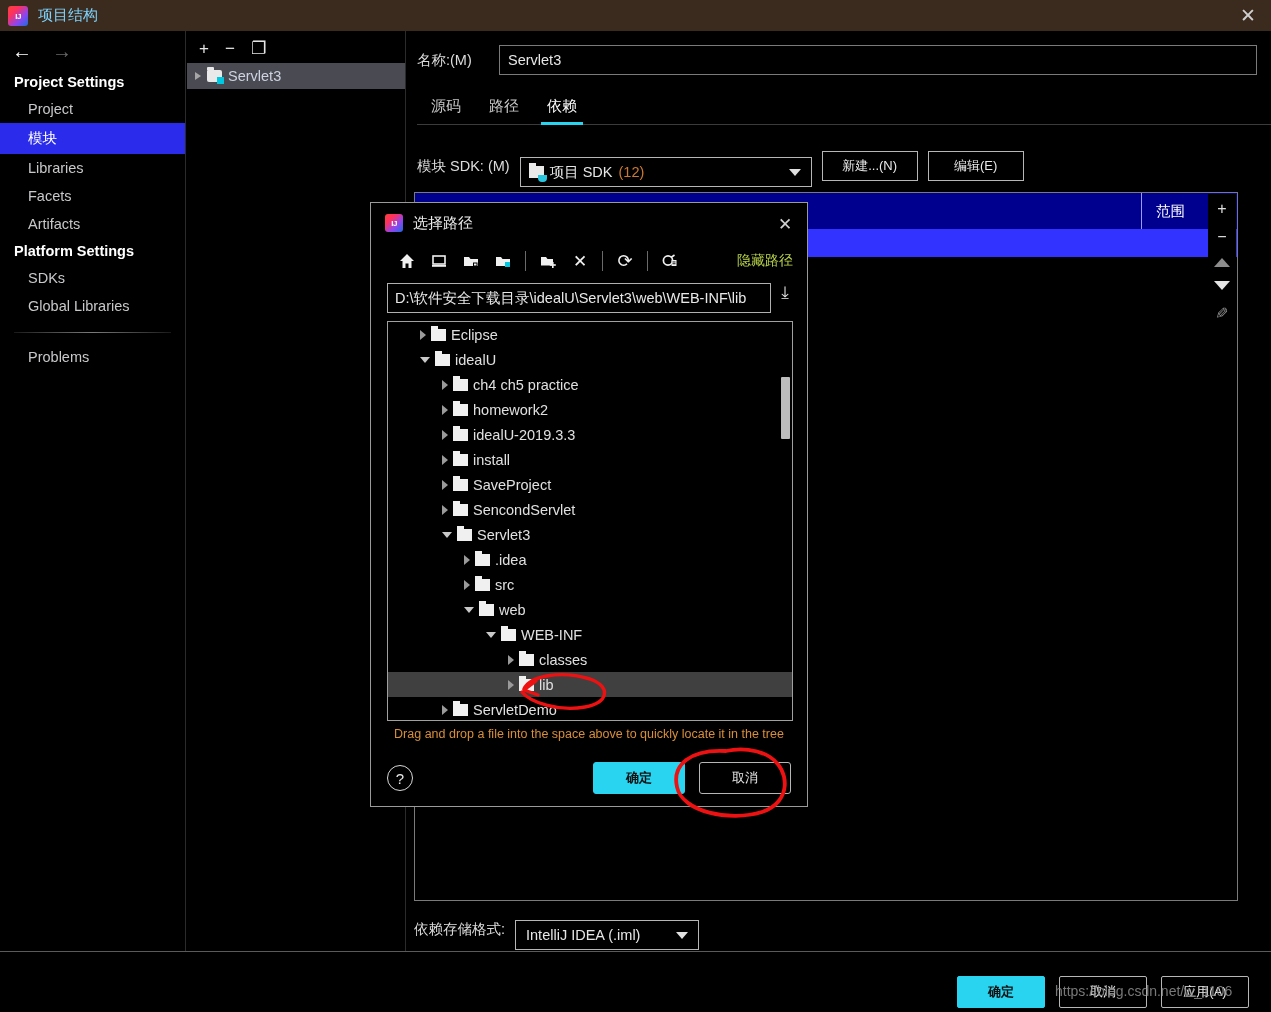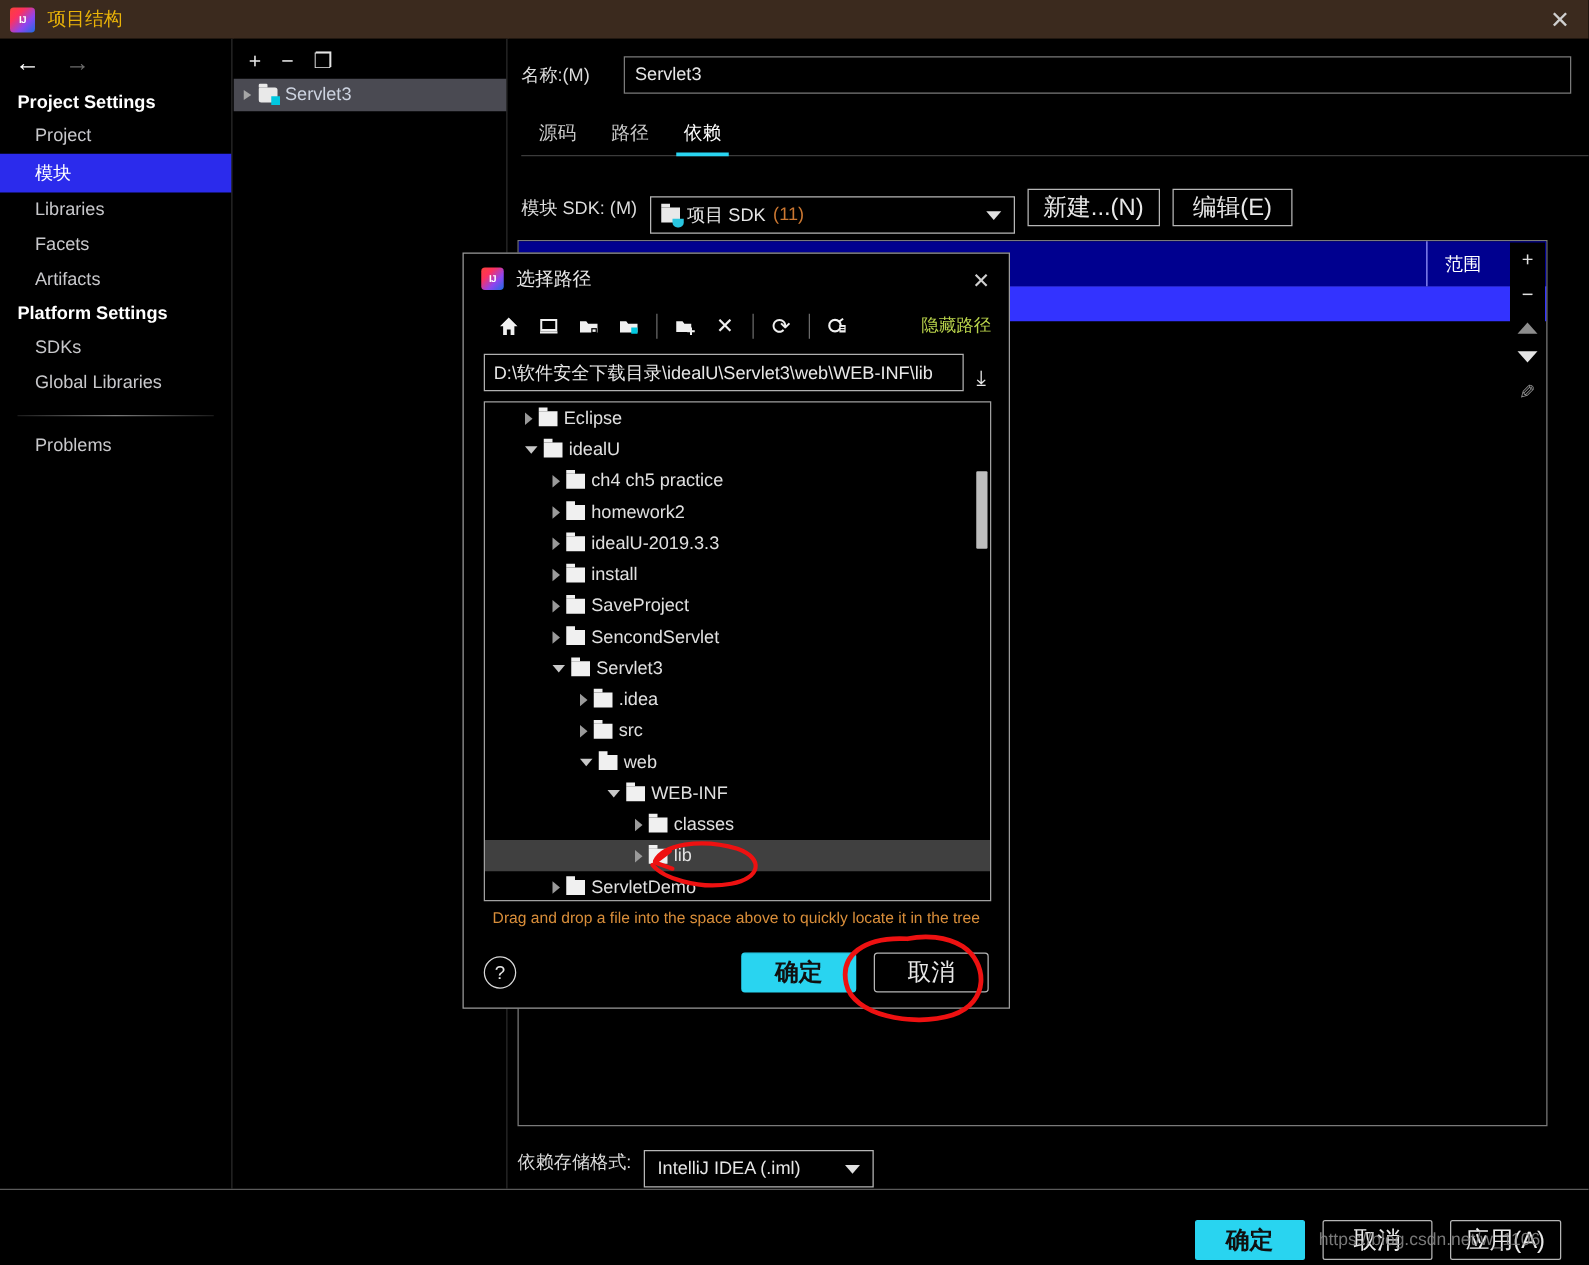--- a/index.html
+++ b/index.html
@@ -21,21 +21,21 @@
     border-radius: 3px; overflow: hidden;
     background: linear-gradient(135deg,#f9423a 0%, #fe315d 30%, #8e45f0 65%, #1a6de0 100%);
   }
   .ij-logo::after {
     content: "IJ"; position: absolute; left: 50%; top: 50%;
     transform: translate(-50%,-50%);
     color: #fff; font-size: 8px; font-weight: bold; letter-spacing: -0.5px;
     font-family: "Liberation Sans", sans-serif;
   }
   .title-text {
-    margin-left: 10px; color: #eab308; font-size: 15px;
+    margin-left: 10px; color: #7dd3fc; font-size: 15px;
   }
   .win-close {
     position: absolute; right: 0; top: 0; width: 46px; height: 31px;
     display: flex; align-items: center; justify-content: center;
     color: #cfcfcf; font-size: 19px; font-weight: 300; cursor: pointer;
   }
 
   
   .sidebar {
     position: absolute; left: 0; top: 31px; width: 186px; height: 920px;
@@ -126,21 +126,21 @@
     border-top: 7px solid #e0e0e0;
   }
   .sdkfolder { position: relative; width: 15px; height: 12px; background: #e9e9e9; flex:none; }
   .sdkfolder::before { content:""; position:absolute; left:0; top:-3px; width:7px; height:3px; background:#e9e9e9; }
   .sdkfolder::after {
     content:""; position:absolute; right:-3px; bottom:-4px; width:9px; height:7px;
     background:#29c6e0; border-radius: 0 0 4px 4px;
   }
   .btn {
     height: 30px; min-width: 96px; background: #000; border: 1px solid #b6b6b6;
-    color: #e8e8e8; font-size: 19px; cursor: pointer; padding: 0 12px;
+    color: #e8e8e8; font-size: 13px; cursor: pointer; padding: 0 12px;
     font-family: "Liberation Sans", sans-serif;
   }
 
   
   .deptable {
     position: absolute; left: 414px; top: 192px; width: 824px; height: 709px;
     border: 1px solid #7a7a7a; background: #000;
   }
   .dep-head {
     display: flex; height: 36px; background: #00008f; color: #ffffff;
@@ -199,21 +199,21 @@
     position: relative;
   }
   .tbi {
     width: 32px; height: 26px; display: flex; align-items: center; justify-content: center;
     color: #f0f0f0; cursor: pointer;
   }
   .tbsep { width: 1px; height: 20px; background: #6a6a6a; margin: 0 6px; }
   .hidepath {
     position: absolute; right: 14px; color: #b9d34b; font-size: 14px; cursor: pointer;
   }
-  .pathrow { display: flex; align-items: flex-end; gap: 4px; padding: 4px 12px 0 16px; }
+  .pathrow { display: flex; align-items: flex-start; gap: 4px; padding: 4px 12px 0 16px; }
   .pathfield {
     flex: 1; height: 30px; border: 1px solid #b0b0b0; background: #000;
     color: #e8e8e8; font-size: 14.5px; padding: 0 7px; line-height: 28px;
     white-space: nowrap; overflow: hidden;
   }
   .dlicon { color: #e8e8e8; font-size: 17px; cursor: pointer; width: 20px; text-align:center; }
 
   .treebox {
     margin: 8px 14px 0 16px; height: 400px; border: 1px solid #a0a0a0;
     position: relative; overflow: hidden; background: #000;
@@ -308,21 +308,21 @@
       <div class="tab">源码</div>
       <div class="tab">路径</div>
       <div class="tab active">依赖</div>
     </div>
 
     <div class="sdkrow">
       <span class="lbl">模块 SDK: (M)</span>
       <div class="combo">
         <span class="sdkfolder"></span>
         <span class="txt">项目 SDK</span>
-        <span class="num">(11)</span>
+        <span class="num">(12)</span>
         <span class="caret"></span>
       </div>
       <button class="btn">新建...(N)</button>
       <button class="btn">编辑(E)</button>
     </div>
   </div>
 
   <div class="deptable">
     <div class="dep-head">
       <div class="c1"></div>

